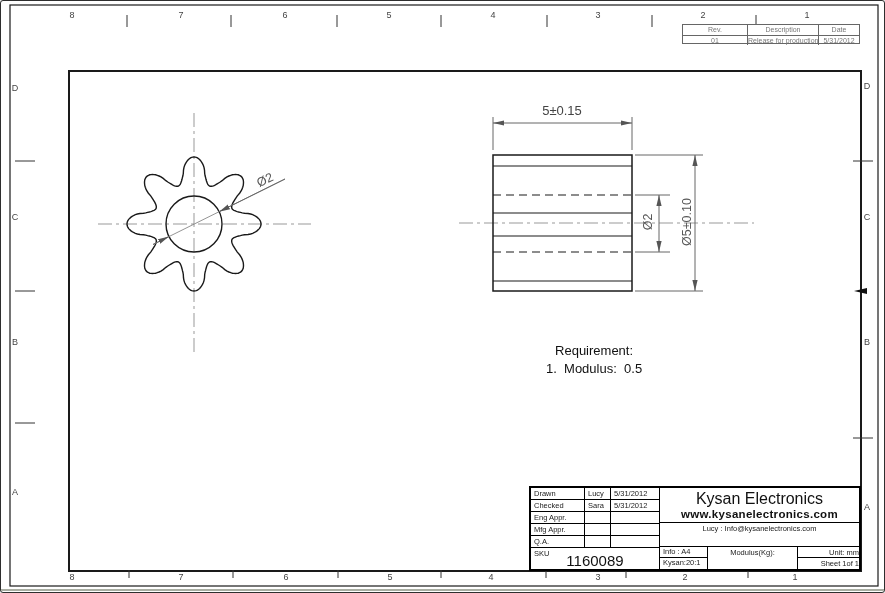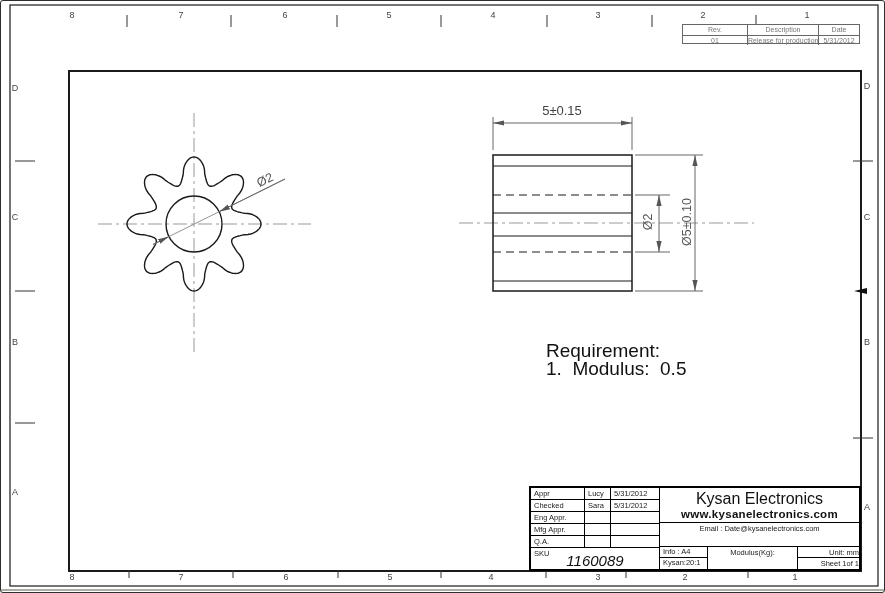--- a/index.html
+++ b/index.html
@@ -7,21 +7,21 @@
     position:relative;width:885px;height:593px;background:#fff;
     border:1px solid #2e2e2e;box-sizing:border-box;overflow:hidden;border-radius:3px;
     font-family:"Liberation Sans","DejaVu Sans",sans-serif;
   }
   .bottom-edge{position:absolute;left:0;right:0;top:588px;height:2px;background:#a9ada2;}
   .layer{position:absolute;left:0;top:0;}
   .txt{position:absolute;color:#222;white-space:nowrap;}
   .zone{font-size:9px;color:#444;width:12px;text-align:center;}
   .dim{font-size:12.5px;color:#555;text-align:center;}
   .rot{transform:rotate(-90deg);transform-origin:center;}
-  .req{position:absolute;left:545px;top:341px;color:#111;font-size:19px;line-height:18px;}
+  .req{position:absolute;left:545px;top:341px;color:#111;font-size:13px;line-height:18px;text-align:center;}
   .req div{white-space:pre;}
   
   .revtable{
     position:absolute;left:681px;top:23px;width:178px;height:20px;
     display:grid;grid-template-columns:64px 71px 41px;grid-auto-rows:10px;
     border:1px solid #666;box-sizing:border-box;background:#fff;
     font-size:7px;line-height:10px;color:#777;text-align:center;
   }
   .rt-cell{overflow:hidden;white-space:nowrap;}
   .bl{border-left:1px solid #666;}
@@ -30,21 +30,21 @@
   .tb{position:absolute;left:528px;top:485px;width:332px;height:85px;
       border:2px solid #000;box-sizing:border-box;background:#fff;color:#111;}
   .tb .cell{position:absolute;box-sizing:border-box;font-size:7.5px;line-height:11px;color:#222;overflow:hidden;white-space:nowrap;}
   .br{border-right:1px solid #000;}
   .bb{border-bottom:1px solid #000;}
   .pl{padding-left:3px;}
   .company-cell{display:flex;flex-direction:column;align-items:center;justify-content:center;}
   .company{font-size:16px;line-height:18px;color:#111;text-align:right;}
   .website{font-size:11.5px;font-weight:bold;letter-spacing:.3px;line-height:13px;color:#111;}
   .email{font-size:10px;line-height:24px;text-align:center;}
-  .sku-big{font-size:15px;line-height:19px;text-align:center;color:#111;font-style:italic;}
+  .sku-big{font-size:15px;line-height:19px;text-align:center;color:#111;}
   .wt{font-size:8px;color:#555;line-height:22px;text-align:center;}
   .us{font-size:8.5px;line-height:11px;text-align:right;}
 </style>
 </head>
 <body>
 
 <div class="window">
 
   <svg class="layer" width="885" height="593" viewBox="0 0 885 593">
     <defs>
@@ -132,21 +132,21 @@
   <span class="txt dim rot" style="left:632px;top:214px;width:30px;">Ø2</span>
   <span class="txt dim" style="left:247px;top:172px;width:34px;transform:rotate(-26deg);transform-origin:center;">Ø2</span>
 
   <div class="req">
     <div>Requirement:</div>
     <div>1.  Modulus:  0.5</div>
   </div>
 
   <div class="tb">
 
-    <div class="cell pl br bb" style="left:0;top:0;width:54px;height:12px">Appr</div>
+    <div class="cell pl br bb" style="left:0;top:0;width:54px;height:12px">Drawn</div>
     <div class="cell pl br bb" style="left:54px;top:0;width:26px;height:12px">Lucy</div>
     <div class="cell pl br bb" style="left:80px;top:0;width:49px;height:12px">5/31/2012</div>
     <div class="cell pl br bb" style="left:0;top:12px;width:54px;height:12px">Checked</div>
     <div class="cell pl br bb" style="left:54px;top:12px;width:26px;height:12px">Sara</div>
     <div class="cell pl br bb" style="left:80px;top:12px;width:49px;height:12px">5/31/2012</div>
     <div class="cell pl br bb" style="left:0;top:24px;width:54px;height:12px">Eng Appr.</div>
     <div class="cell br bb" style="left:54px;top:24px;width:26px;height:12px"></div>
     <div class="cell br bb" style="left:80px;top:24px;width:49px;height:12px"></div>
     <div class="cell pl br bb" style="left:0;top:36px;width:54px;height:12px">Mfg Appr.</div>
     <div class="cell br bb" style="left:54px;top:36px;width:26px;height:12px"></div>
@@ -157,21 +157,21 @@
 
     <div class="cell br" style="left:0;top:60px;width:129px;height:21px">
       <span style="position:absolute;left:3px;top:0;font-size:7.5px">SKU</span>
       <div class="sku-big" style="margin-top:3px">1160089</div>
     </div>
 
     <div class="cell bb company-cell" style="left:129px;top:0;width:199px;height:35px">
       <div class="company">Kysan Electronics</div>
       <div class="website">www.kysanelectronics.com</div>
     </div>
-    <div class="cell bb email" style="left:129px;top:35px;width:199px;height:24px">Email : Date@kysanelectronics.com</div>
+    <div class="cell bb email" style="left:129px;top:35px;width:199px;height:24px">Lucy : Info@kysanelectronics.com</div>
 
     <div class="cell pl br bb" style="left:129px;top:59px;width:48px;height:11px;line-height:10px">Info : A4</div>
     <div class="cell pl br" style="left:129px;top:70px;width:48px;height:11px;line-height:10px">Kysan:20:1</div>
     <div class="cell br wt" style="left:177px;top:59px;width:90px;height:22px">Modulus(Kg):</div>
     <div class="cell bb us" style="left:267px;top:59px;width:61px;height:11px">Unit: mm</div>
     <div class="cell us" style="left:267px;top:70px;width:61px;height:11px">Sheet 1of 1</div>
   </div>
 
   <div class="bottom-edge"></div>
 </div>

